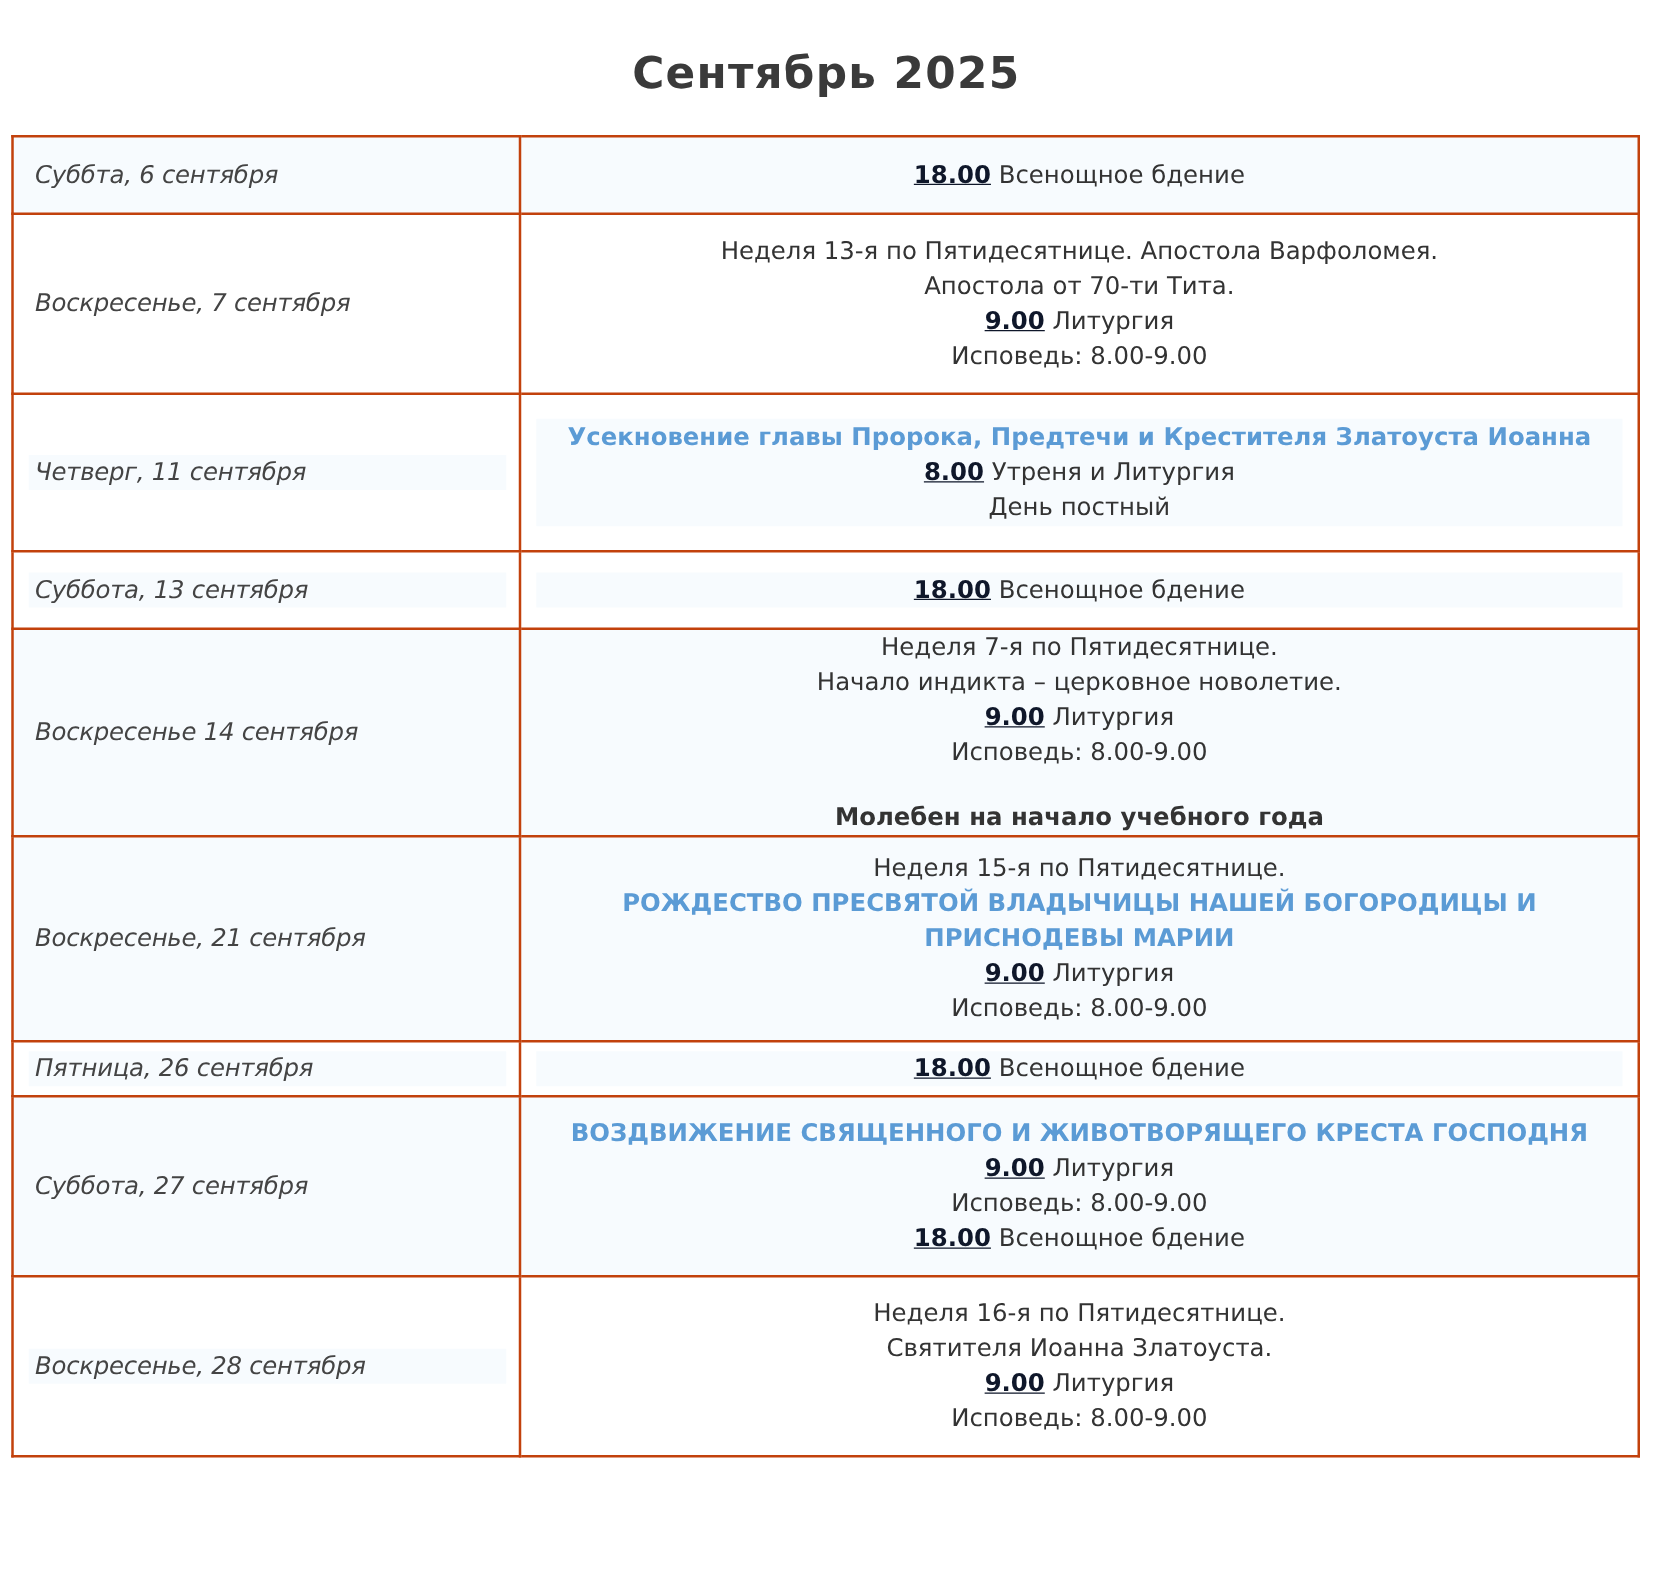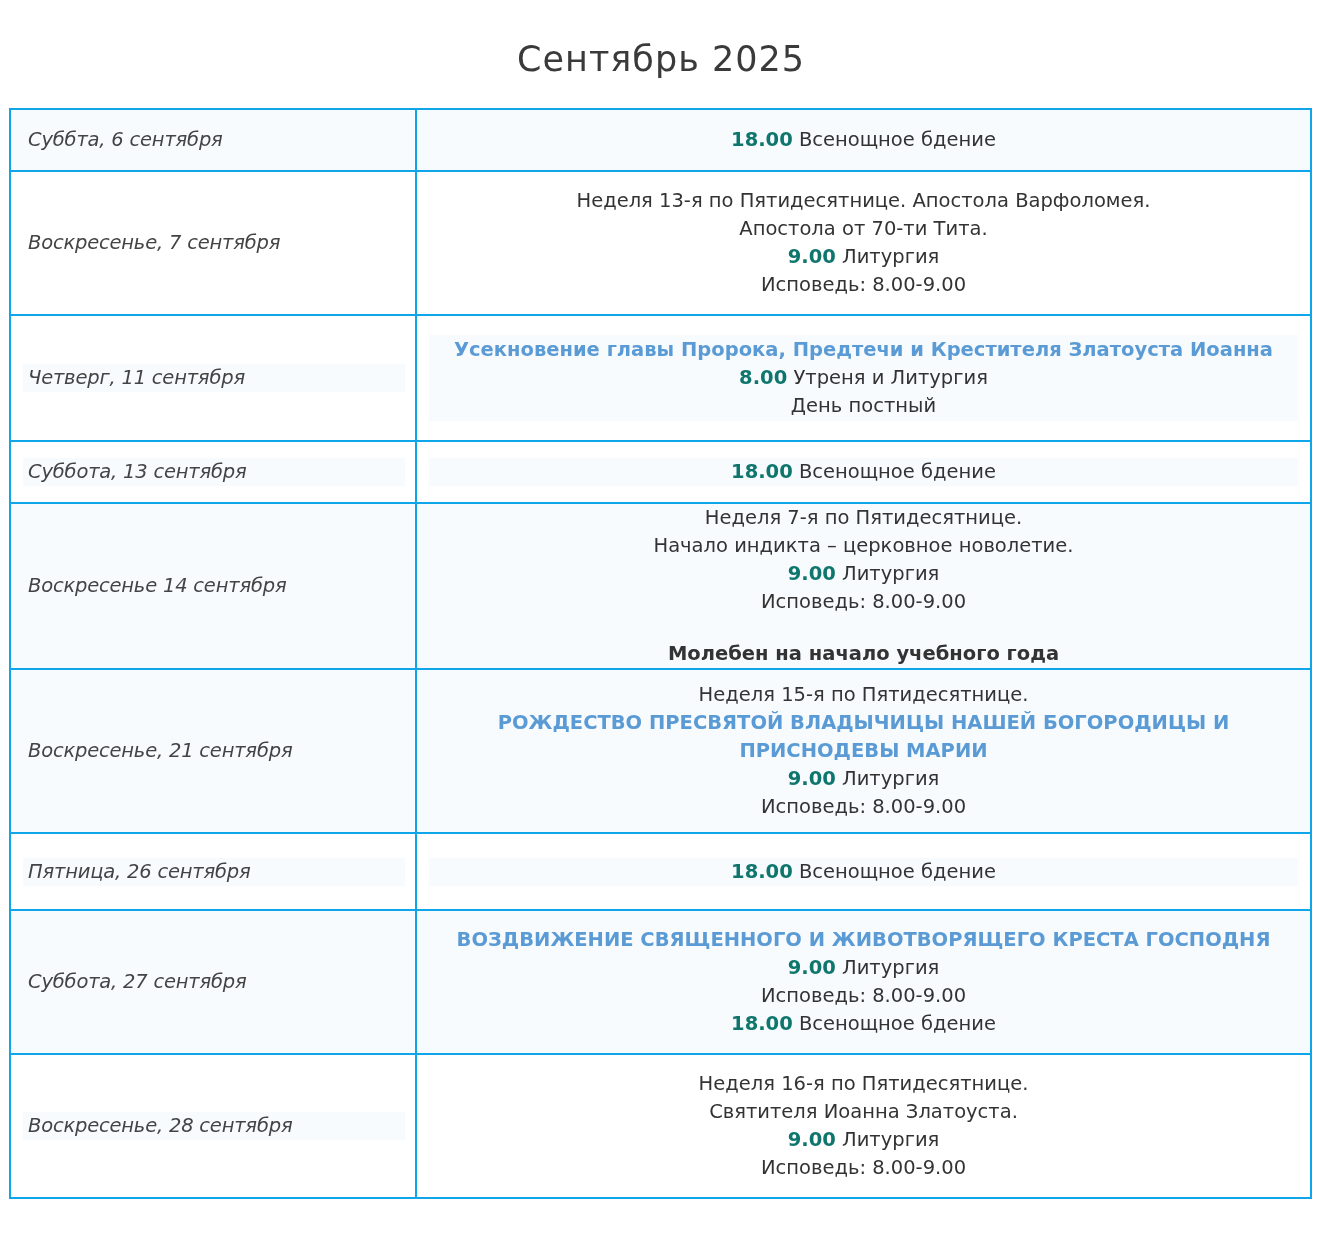--- a/index.html
+++ b/index.html
@@ -1,27 +1,27 @@
 <!DOCTYPE html>
 <html><head>
 <meta charset="utf-8">
 <style>
   html, body { margin:0; padding:0; background:#ffffff; }
   body { width:1322px; height:1256px; position:relative; font-family:"DejaVu Sans", sans-serif; color:#333333; }
-  .title { position:absolute; top:34px; left:0; width:1322px; text-align:center; font-size:35px; line-height:50px; color:#3a3a3a; letter-spacing:1px; }
+  .title { position:absolute; top:34px; left:0; width:1322px; text-align:center; font-size:35px; line-height:50px; color:#3a3a3a; letter-spacing:1px;font-weight:bold; }
   table.sched { position:absolute; top:108px; left:9px; width:1303px; border-collapse:collapse; table-layout:fixed; }
-  table.sched td { border:2px solid #0ea5e9; padding:0; vertical-align:middle; }
+  table.sched td { border:2px solid #c2410c; padding:0; vertical-align:middle; }
   td.date { width:404px; }
   td.date .inner { padding:0 12px 0 17px; font-style:italic; font-size:19.5px; color:#444444; line-height:28px; white-space:nowrap; letter-spacing:-0.2px; }
   td.body .inner { text-align:center; font-size:19.5px; line-height:28px; color:#333333; }
   tr.shade td { background:#f7fbfe; }
   .band { background:#f7fbfe; margin:0 12px; }
   .band-left { background:#f7fbfe; margin:0 10px 0 12px; padding-left:5px !important; }
   .line { display:block; }
-  .t { font-weight:bold; color:#0f766e; }
+  .t { font-weight:bold; color:#0f172a;text-decoration:underline; }
   .blue { color:#5b9bd5; font-weight:bold; }
   .strong { font-weight:bold; color:#333333;margin-top:24px; }
 </style>
 </head>
 <body>
 
 <div class="title">Сентябрь 2025</div>
 
 <table class="sched">
 
@@ -99,21 +99,21 @@
           <div class="inner">
       <span class="line">Неделя 15-я по Пятидесятнице.</span>
       <span class="line blue">РОЖДЕСТВО ПРЕСВЯТОЙ ВЛАДЫЧИЦЫ НАШЕЙ БОГОРОДИЦЫ И</span>
       <span class="line blue">ПРИСНОДЕВЫ МАРИИ</span>
       <span class="line"><span class="t">9.00</span><span> Литургия</span></span>
       <span class="line">Исповедь: 8.00-9.00</span>
     </div>
         </td>
   </tr>
 
-  <tr style="height:77px;">
+  <tr style="height:44px;">
     <td class="date">
           <div class="inner band-left">Пятница, 26 сентября</div>
         </td>
     <td class="body">
           <div class="inner band">
       <span class="line"><span class="t">18.00</span><span> Всенощное бдение</span></span>
     </div>
         </td>
   </tr>
 

